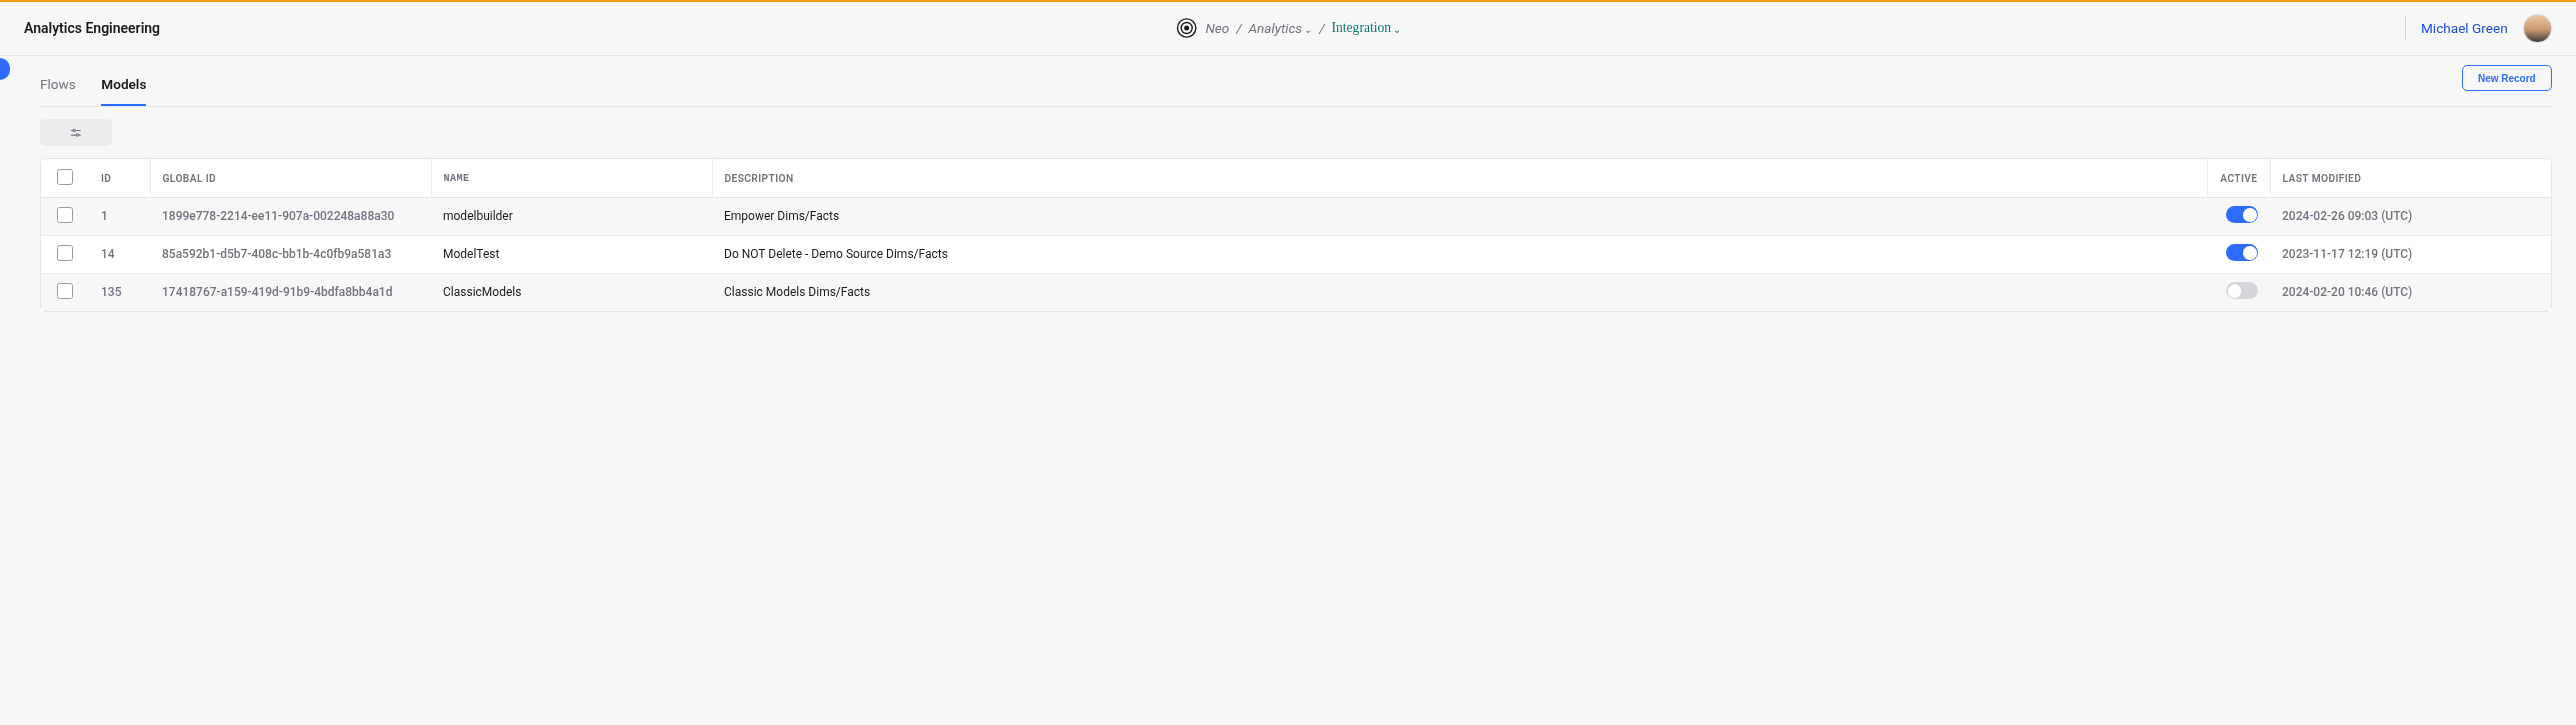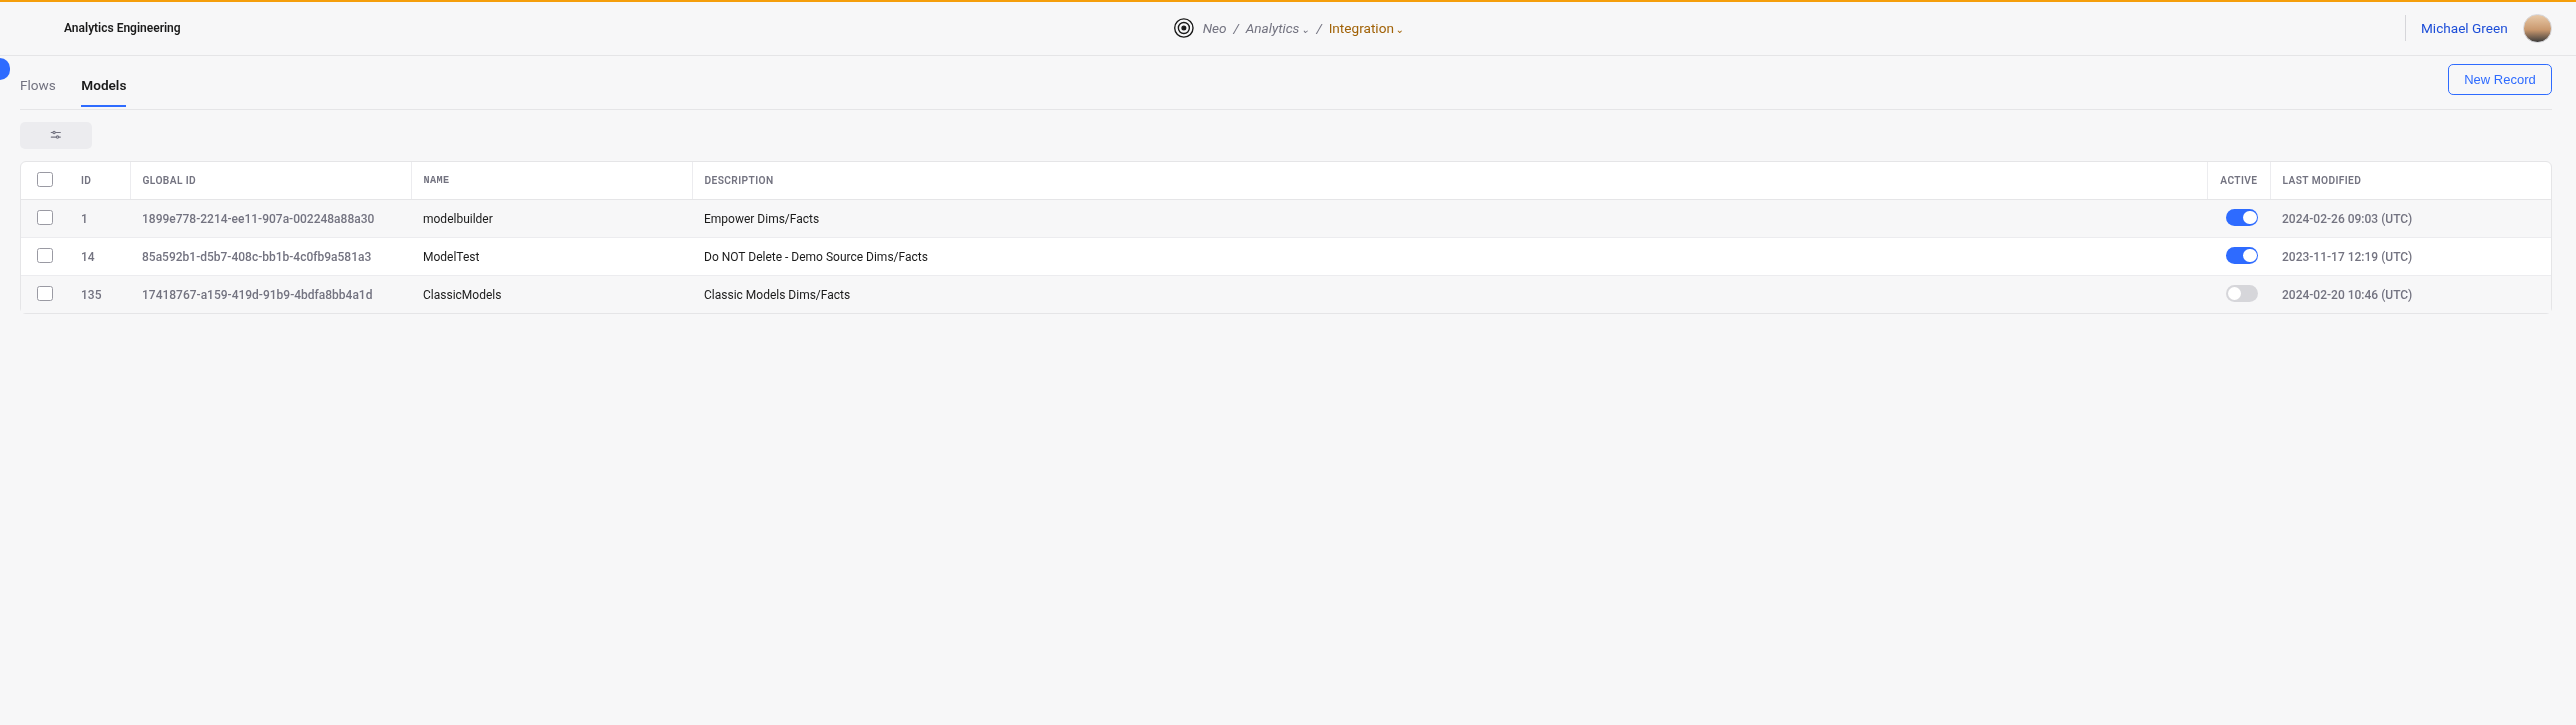--- a/index.html
+++ b/index.html
@@ -19,24 +19,23 @@
     }
     .header {
       display: flex;
       align-items: center;
       justify-content: space-between;
       padding: 12px 24px;
       border-bottom: 0.9px solid #e5e5e7;
       position: relative;
     }
     .header-left {
-      font-size: 12px;
+      font-size: 14px;
       font-weight: 600;
       color: #1a1a1a;
-      margin-left: 40px;
     }
     .header-center {
       position: absolute;
       left: 50%;
       transform: translateX(-50%);
       display: flex;
       align-items: center;
       gap: 6.8px;
       font-size: 13.6px;
     }
@@ -45,21 +44,22 @@
       height: 24px;
       display: inline-flex;
       align-items: center;
       justify-content: center;
     }
     .crumb-muted {
       color: #737380;
       font-style: italic;
     }
     .crumb-dark {
-      color: #a16207;
+      color: #0f766e;
+      font-family: Liberation Serif, serif;
     }
     .chevron {
       display: inline-block;
       margin-left: 1.7px;
       font-size: 10.2px;
       vertical-align: middle;
     }
     .header-right {
       display: flex;
       align-items: center;
@@ -84,21 +84,21 @@
     .side-tab {
       position: absolute;
       left: 0;
       top: 58px;
       width: 10.2px;
       height: 22px;
       background: #2e6bff;
       border-radius: 0 11px 11px 0;
     }
     .page {
-      padding: 0 24px 17px 20px;
+      padding: 0 24px 17px 40px;
     }
     .tab-row {
       display: flex;
       align-items: center;
       justify-content: space-between;
       border-bottom: 0.9px solid #e5e5e7;
       margin-top: 8.5px;
     }
     .tabs {
       display: flex;
@@ -115,22 +115,22 @@
       color: #1a1a1a;
       font-weight: 600;
       border-bottom-color: #2e6bff;
     }
     .new-record-btn {
       border: 0.9px solid #2e6bff;
       color: #2e6bff;
       background: transparent;
       padding: 6.8px 15.3px;
       border-radius: 5.1px;
-      font-size: 13px;
-      font-weight: 400;
+      font-size: 10px;
+      font-weight: 700;
       cursor: pointer;
       margin-bottom: 14px;
     }
     .filter-row {
       padding: 12px 0;
     }
     .filter-btn {
       width: 72px;
       height: 27px;
       background: #ececef;

